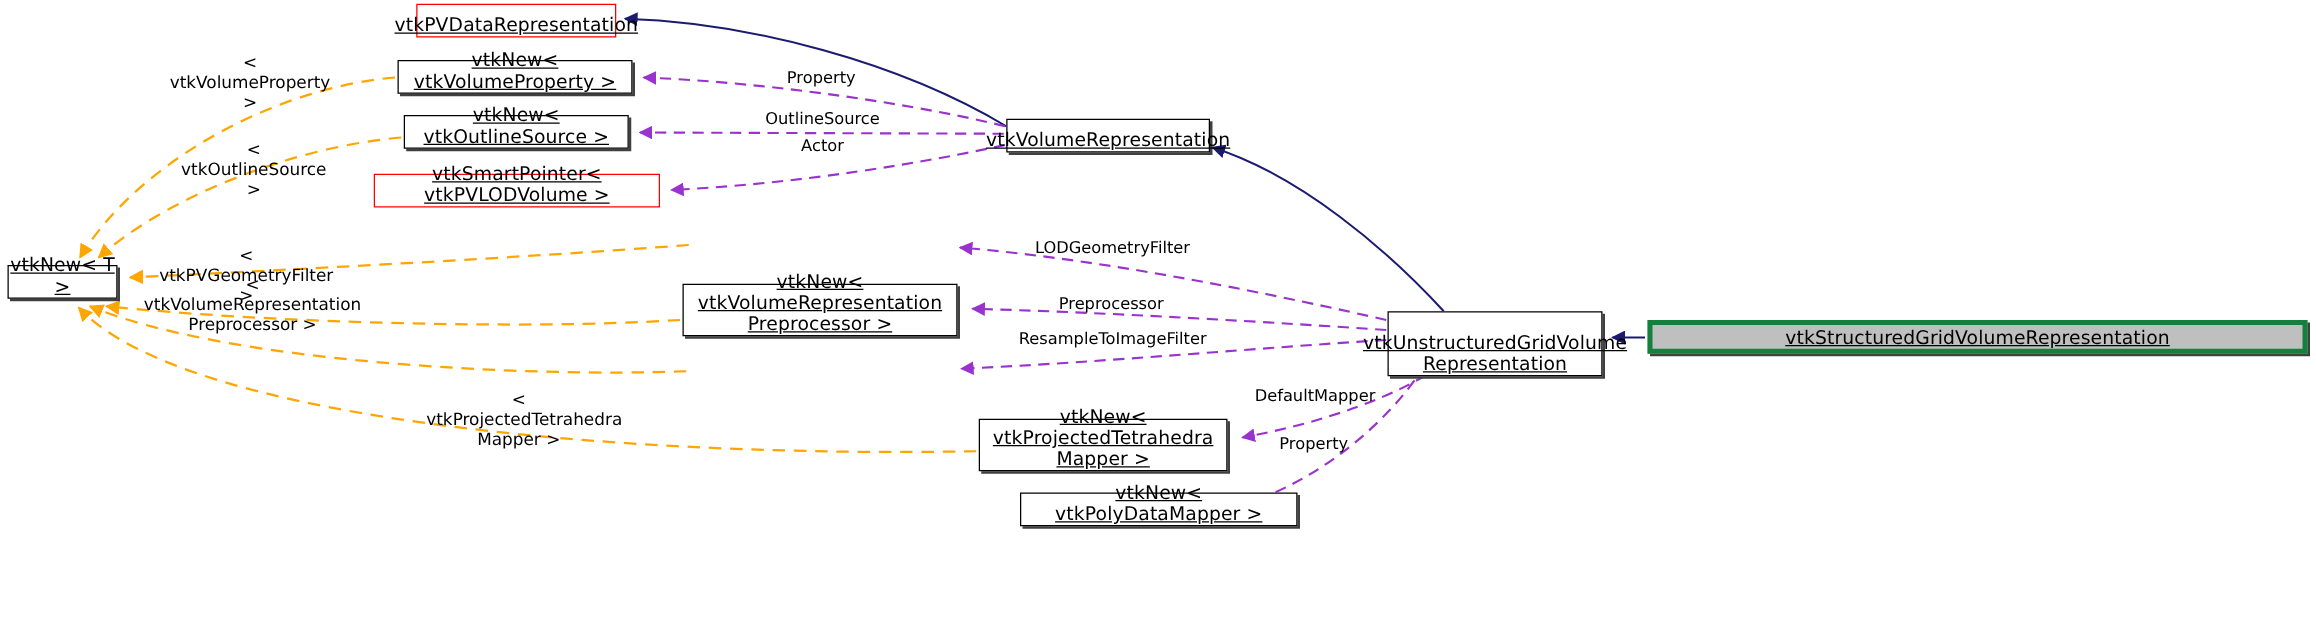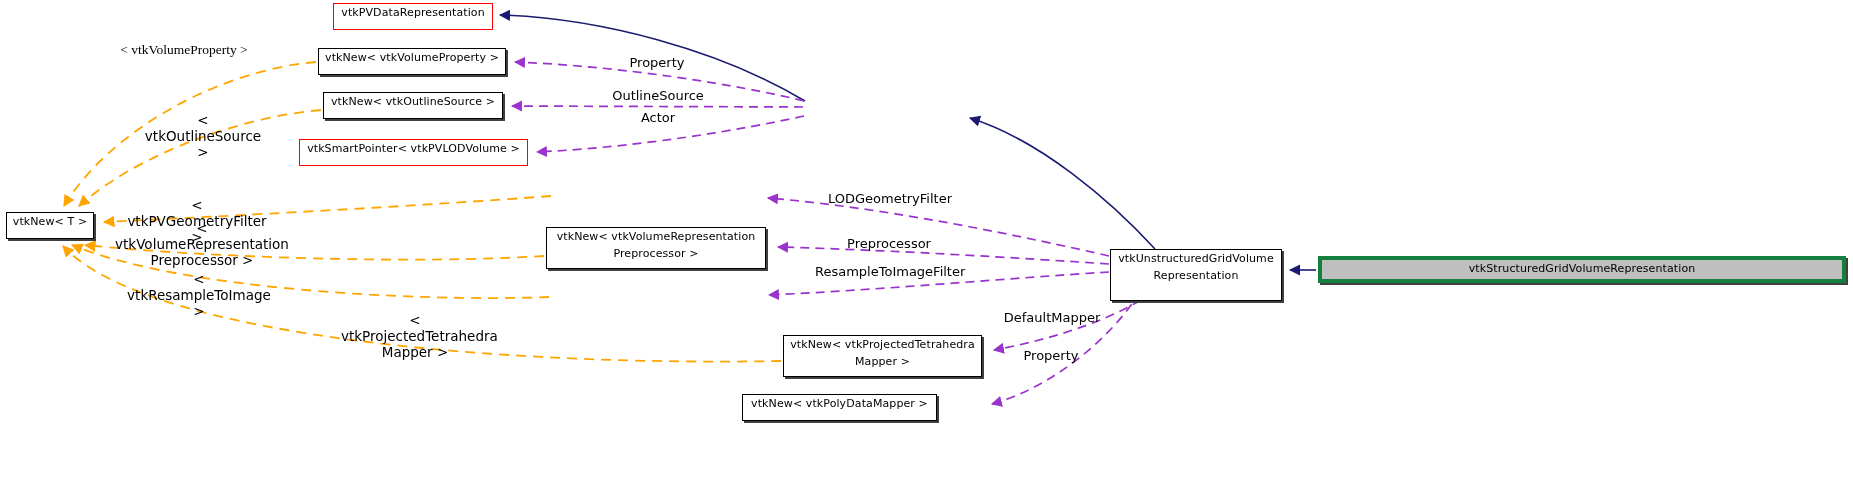--- a/index.html
+++ b/index.html
@@ -22,31 +22,32 @@
     left: 0;
     top: 0;
     width: 1853px;
     height: 501px;
     pointer-events: none;
   }
   .node {
     position: absolute;
     box-sizing: border-box;
     display: flex;
-    align-items: flex-start;
+    align-items: flex-end;
     justify-content: center;
     text-align: center;
     background: #ffffff;
     border: 1px solid #000000;
     color: #000000;
-    font-size: 11px;
+    font-size: 15px;
     line-height: 17px;
     letter-spacing: 0.1px;
     white-space: pre-line;
     z-index: 5;
+    text-decoration: underline;
   }
   
   .node.shadow {
     box-shadow: 2px 2px 0 0 #404040;
   }
   .node.current {
     background: #bfbfbf;
     border: 4px solid #15803d;
     box-shadow: 2px 2px 0 0 #404040;
   }
@@ -155,20 +156,23 @@
   </div>
 
   <div class="node redborder" style="left:299px; top:139px; width:229px; height:27px;">
     <span>vtkSmartPointer&lt; vtkPVLODVolume &gt;</span>
   </div>
 
   <div class="node shadow" style="left:323px; top:92px; width:180px; height:27px;">
     <span>vtkNew&lt; vtkOutlineSource &gt;</span>
   </div>
 
+  <div class="node shadow" style="left:805px; top:95px; width:163px; height:27px;">
+    <span>vtkVolumeRepresentation</span>
+  </div>
 
 
   <div class="node shadow" style="left:6px; top:212px; width:88px; height:27px;">
     <span>vtkNew&lt; T &gt;</span>
   </div>
 
   <div class="node shadow" style="left:546px; top:227px; width:220px; height:42px;">
     <span>vtkNew&lt; vtkVolumeRepresentation
 Preprocessor &gt;</span>
   </div>
@@ -181,34 +185,33 @@
 
   <div class="node current" style="left:1318px; top:256px; width:528px; height:27px;">
     <span>vtkStructuredGridVolumeRepresentation</span>
   </div>
 
   <div class="node shadow" style="left:783px; top:335px; width:199px; height:42px;">
     <span>vtkNew&lt; vtkProjectedTetrahedra
 Mapper &gt;</span>
   </div>
 
-  <div class="node shadow" style="left:742px; top:394px; width:195px; height:27px;">
+  <div class="node shadow" style="left:816px; top:394px; width:222px; height:27px;">
     <span>vtkNew&lt; vtkPolyDataMapper &gt;</span>
   </div>
 
-  <div class="tlabel" style="left:114px; top:42px; width:140px;font-family:Liberation Serif, serif;">&lt; vtkVolumeProperty &gt;</div>
+  <div class="tlabel" style="left:130px; top:42px; width:140px;">&lt; vtkVolumeProperty &gt;</div>
 
   <div class="tlabel" style="left:138px; top:112px; width:130px;">&lt; vtkOutlineSource &gt;</div>
 
   <div class="tlabel" style="left:123px; top:197px; width:148px;">&lt; vtkPVGeometryFilter &gt;</div>
 
   <div class="tlabel" style="left:113px; top:220px; width:178px;">&lt; vtkVolumeRepresentation
 Preprocessor &gt;</div>
 
-  <div class="tlabel" style="left:123px; top:271px; width:152px;">&lt; vtkResampleToImage &gt;</div>
 
   <div class="tlabel" style="left:341px; top:312px; width:148px;">&lt; vtkProjectedTetrahedra
 Mapper &gt;</div>
 
   <div class="edge-label" style="left:622px; top:55px; width:70px;">Property</div>
 
   <div class="edge-label" style="left:608px; top:88px; width:100px;">OutlineSource</div>
 
   <div class="edge-label" style="left:632px; top:110px; width:52px;">Actor</div>
 

